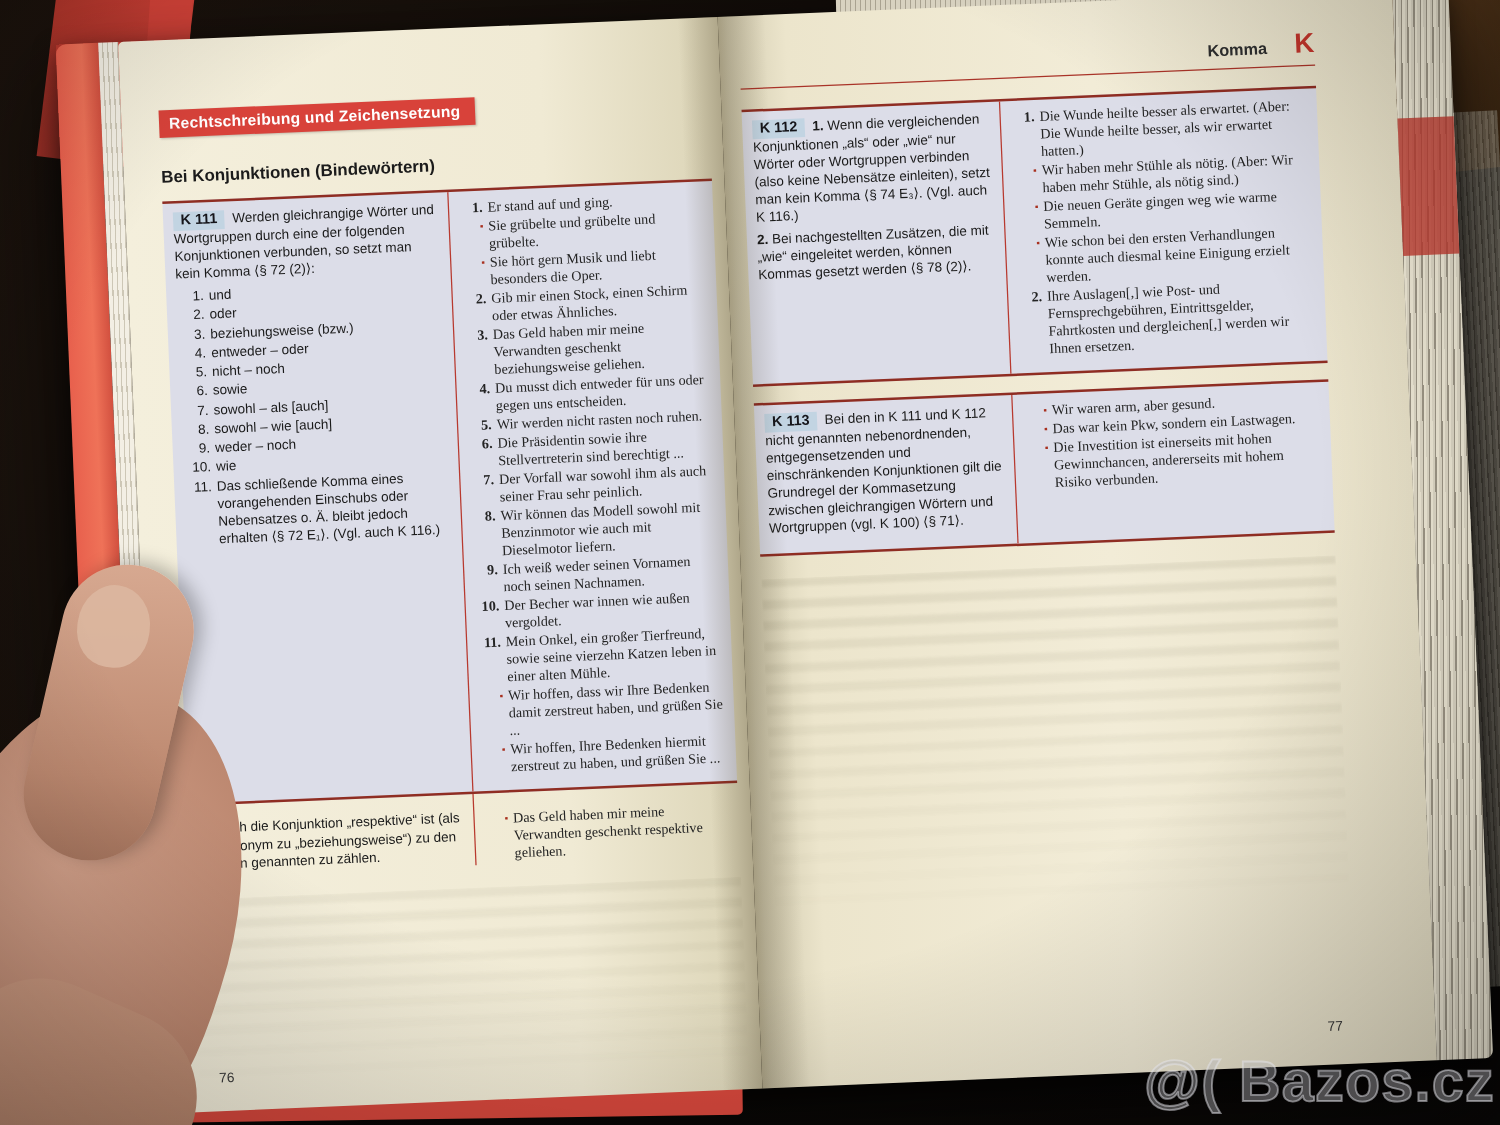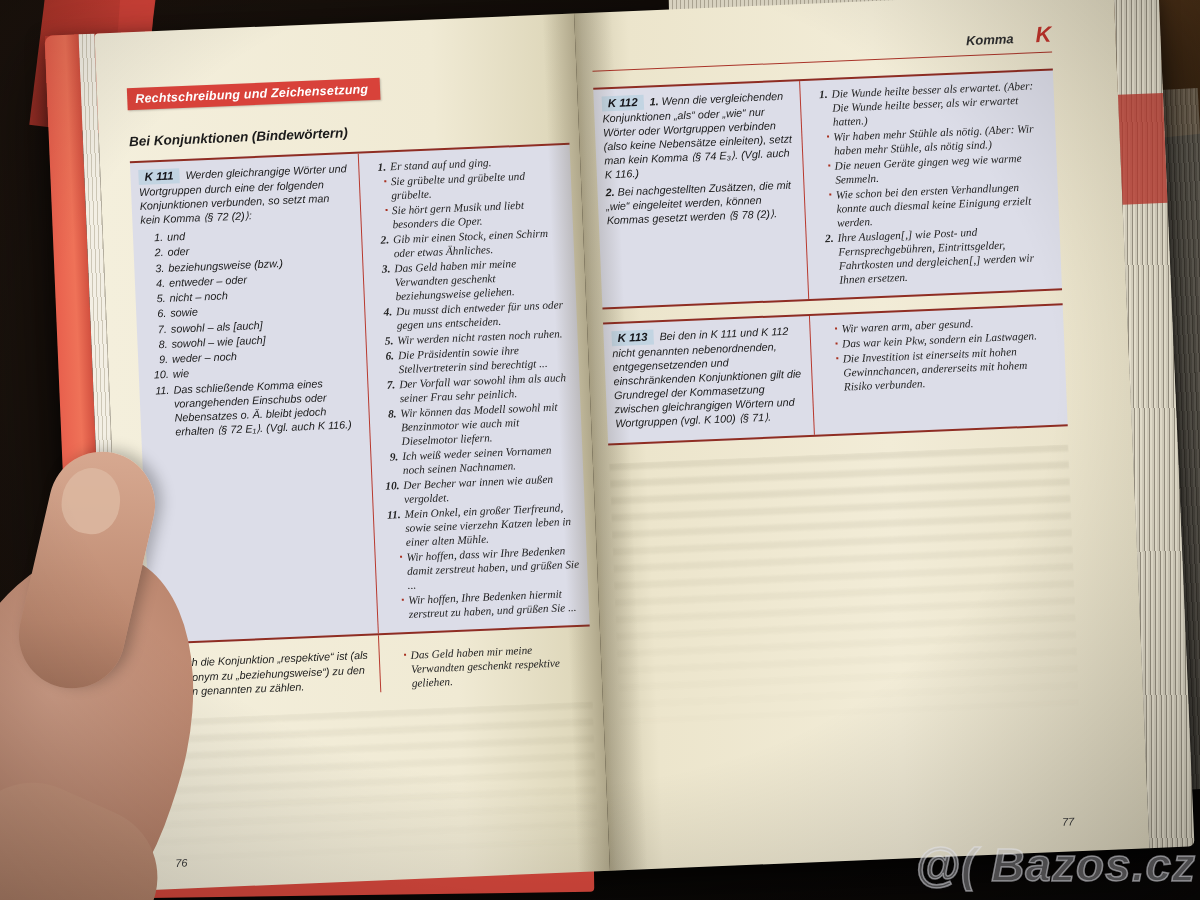--- a/index.html
+++ b/index.html
@@ -1,18 +1,18 @@
 <!DOCTYPE html>
 <html><head>
 <meta charset="utf-8">
 <style>
   html,body{margin:0;padding:0;}
   body{width:1200px;height:900px;font-family:"Liberation Sans",sans-serif;}
   .scene{position:relative;width:1200px;height:900px;overflow:hidden;
-         background:linear-gradient(115deg,#1c130d 0%,#120d09 40%,#0b0908 100%);font-style:italic;}
+         background:linear-gradient(115deg,#1c130d 0%,#120d09 40%,#0b0908 100%);}
   
   .bg-red-book{position:absolute;left:38px;top:-18px;width:110px;height:150px;
                background:linear-gradient(100deg,#b3362b,#d8443a);transform:rotate(7deg);z-index:1;}
   .bg-red-book2{position:absolute;left:118px;top:-8px;width:34px;height:76px;background:#d8443a;transform:rotate(4deg);z-index:1;}
   .bg-wood{position:absolute;right:-10px;top:-12px;width:110px;height:150px;
            background:linear-gradient(140deg,#5e3c1d,#3c2712);transform:rotate(-6deg);z-index:1;}
   .bg-stack{position:absolute;right:-16px;top:90px;width:90px;height:700px;transform:rotate(-3deg);z-index:1;
             background:repeating-linear-gradient(90deg,#c9c2b0 0 2px,#857e6e 2px 3px,#aaa392 3px 5px);opacity:.55;}
 
   

